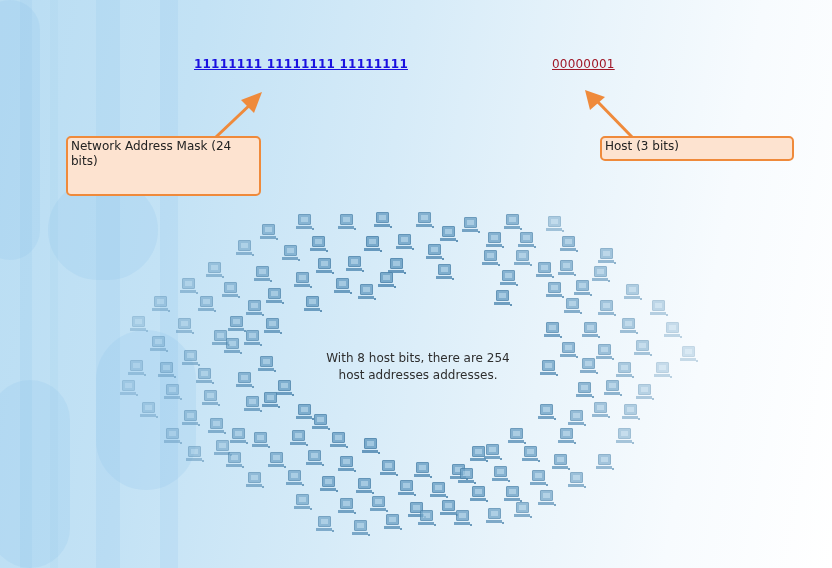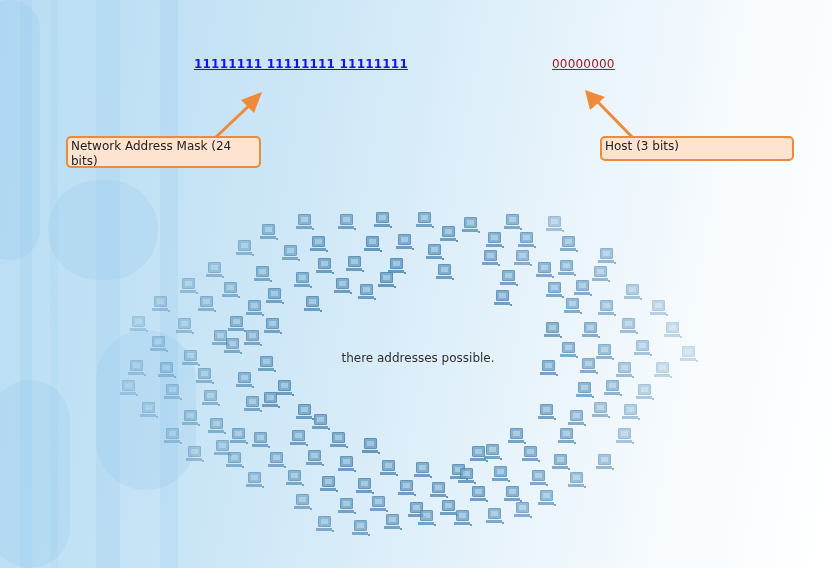--- a/index.html
+++ b/index.html
@@ -13,21 +13,21 @@
   .pill { position:absolute; border-radius:60px; background:rgba(140,195,235,0.20); }
 
   .bits { position:absolute; font-family:"DejaVu Sans", sans-serif; font-weight:bold; font-size:12px; text-decoration:underline; cursor:pointer; letter-spacing:0.2px; }
   .bits-net { left:194px; top:57px; color:#1a10e0; }
   .bits-host { left:552px; top:57px; color:#a01828; font-weight:normal; font-size:12px; }
 
   .callout {
     position:absolute; background:#fde3d0; border:2px solid #ef8a3b; border-radius:5px;
     font-size:12px; color:#222; line-height:15px; padding:1px 3px; box-sizing:border-box;
   }
-  .callout-net { left:66px; top:136px; width:195px; height:32px; }
+  .callout-net { left:66px; top:136px; width:195px; height:60px; }
   .callout-host { left:600px; top:136px; width:194px; height:25px; }
 
   svg.arrows { position:absolute; left:0; top:0; width:832px; height:568px; pointer-events:none; }
 
   .pc { position:absolute; width:18px; height:18px; }
   .pc .screen { position:absolute; left:2px; top:0; width:13px; height:11px; background:#6fa3c7; border:1px solid #4f86ad; border-radius:1px; box-sizing:border-box; }
   .pc .screen::after { content:""; position:absolute; left:2px; top:2px; width:7px; height:5px; background:#9cc4de; }
   .pc .base { position:absolute; left:0; top:12px; width:16px; height:3px; background:#5b91b8; }
   .pc .dot { position:absolute; left:16px; top:14px; width:2px; height:2px; background:#4f86ad; }
 
@@ -749,35 +749,36 @@
       <div class="dot"></div>
     </div>
     <div class="pc" style="left: 514px; top: 502px; opacity: 0.7;">
       <div class="screen"></div>
       <div class="base"></div>
       <div class="dot"></div>
     </div>
   </div>
 
 <span class="bits bits-net">11111111 11111111 11111111</span>
-<span class="bits bits-host">00000000</span>
+<span class="bits bits-host">00000001</span>
 
 <svg class="arrows" viewBox="0 0 832 568">
   <g>
     <line x1="216" y1="137" x2="254" y2="101" stroke="#ef8a3b" stroke-width="3"></line>
     <polygon points="262,92 241,100 254,113" fill="#ef8a3b"></polygon>
   </g>
   <g>
     <line x1="632" y1="137" x2="596" y2="100" stroke="#ef8a3b" stroke-width="3"></line>
     <polygon points="585,90 590,110 605,97" fill="#ef8a3b"></polygon>
   </g>
 </svg>
 
 <div class="callout callout-net">
   <span>Network Address Mask (24 bits)</span>
 </div>
 <div class="callout callout-host">
   <span>Host (3 bits)</span>
 </div>
 
 <div class="caption">
-  <div>there addresses possible.</div>
+  <div>With 8 host bits, there are 254</div>
+  <div>host addresses addresses.</div>
 </div>
 
 </body></html>

